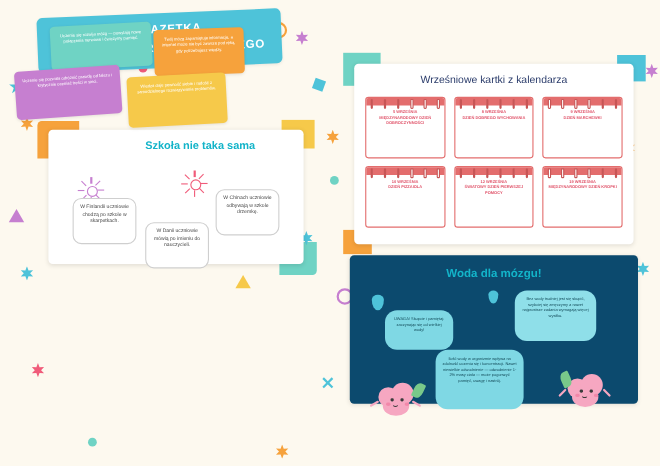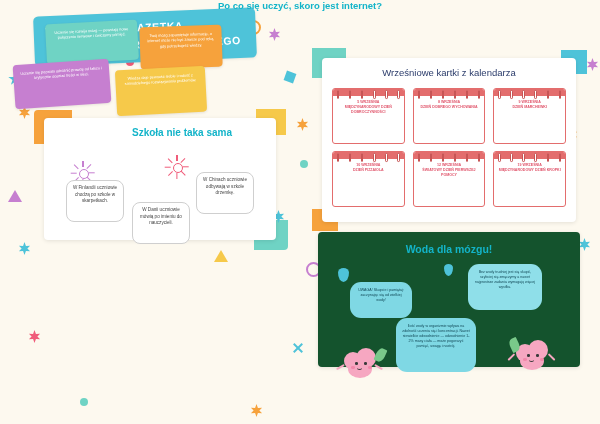--- a/index.html
+++ b/index.html
@@ -272,21 +272,21 @@
     left: -10px; bottom: -9px;
     width: 26px; height: 22px;
     background: #f6a23c;
     z-index: -1;
   }
 
   
   #card-water {
     left: 318px; top: 232px;
     width: 262px; height: 135px;
-    background: #14532d;
+    background: #0c4a6e;
   }
   #card-water .heading {
     position: absolute;
     left: 0; right: 0; top: 11px;
     text-align: center;
     font-size: 10.5px;
     font-weight: bold;
     color: #13b4c9;
   }
   .wbubble {
@@ -409,21 +409,20 @@
       <i style="transform:rotate(270deg)"></i>
         <i style="transform:rotate(315deg)"></i>
     </div>
 
     <div class="bubble" style="left:22px; top:62px; width:58px; height:42px;">W Finlandii uczniowie chodzą po szkole w skarpetkach.</div>
     <div class="bubble" style="left:88px; top:84px; width:58px; height:42px;">W Danii uczniowie mówią po imieniu do nauczycieli.</div>
     <div class="bubble" style="left:152px; top:54px; width:58px; height:42px;">W Chinach uczniowie odbywają w szkole drzemkę.</div>
   </div>
 
   <div id="card-learn">
-    <div class="heading">Po co się uczyć, skoro jest internet?</div>
 
     <div class="tile" style="left:46px; top:22px; width:92px; height:40px; background:#6fd3c4; transform:rotate(-3deg);">Uczenie się rozwija mózg — powstają nowe połączenia nerwowe i ćwiczymy pamięć.</div>
     <div class="tile" style="left:140px; top:26px; width:82px; height:42px; background:#f6a23c; transform:rotate(-2deg);">Twój mózg zapamiętuje informacje, a internet może nie być zawsze pod ręką, gdy potrzebujesz wiedzy.</div>
     <div class="tile" style="left:14px; top:62px; width:96px; height:44px; background:#c67fd0; transform:rotate(-4deg);">Uczenie się pozwala odróżnić prawdę od fałszu i krytycznie oceniać treści w sieci.</div>
     <div class="tile" style="left:116px; top:68px; width:90px; height:46px; background:#f6c94a; transform:rotate(-3deg);">Wiedza daje pewność siebie i radość z samodzielnego rozwiązywania problemów.</div>
   </div>
 
   <div class="card" id="card-cal">
     <div class="cal-deco-tl"></div>
     <div class="cal-deco-tr"></div>

